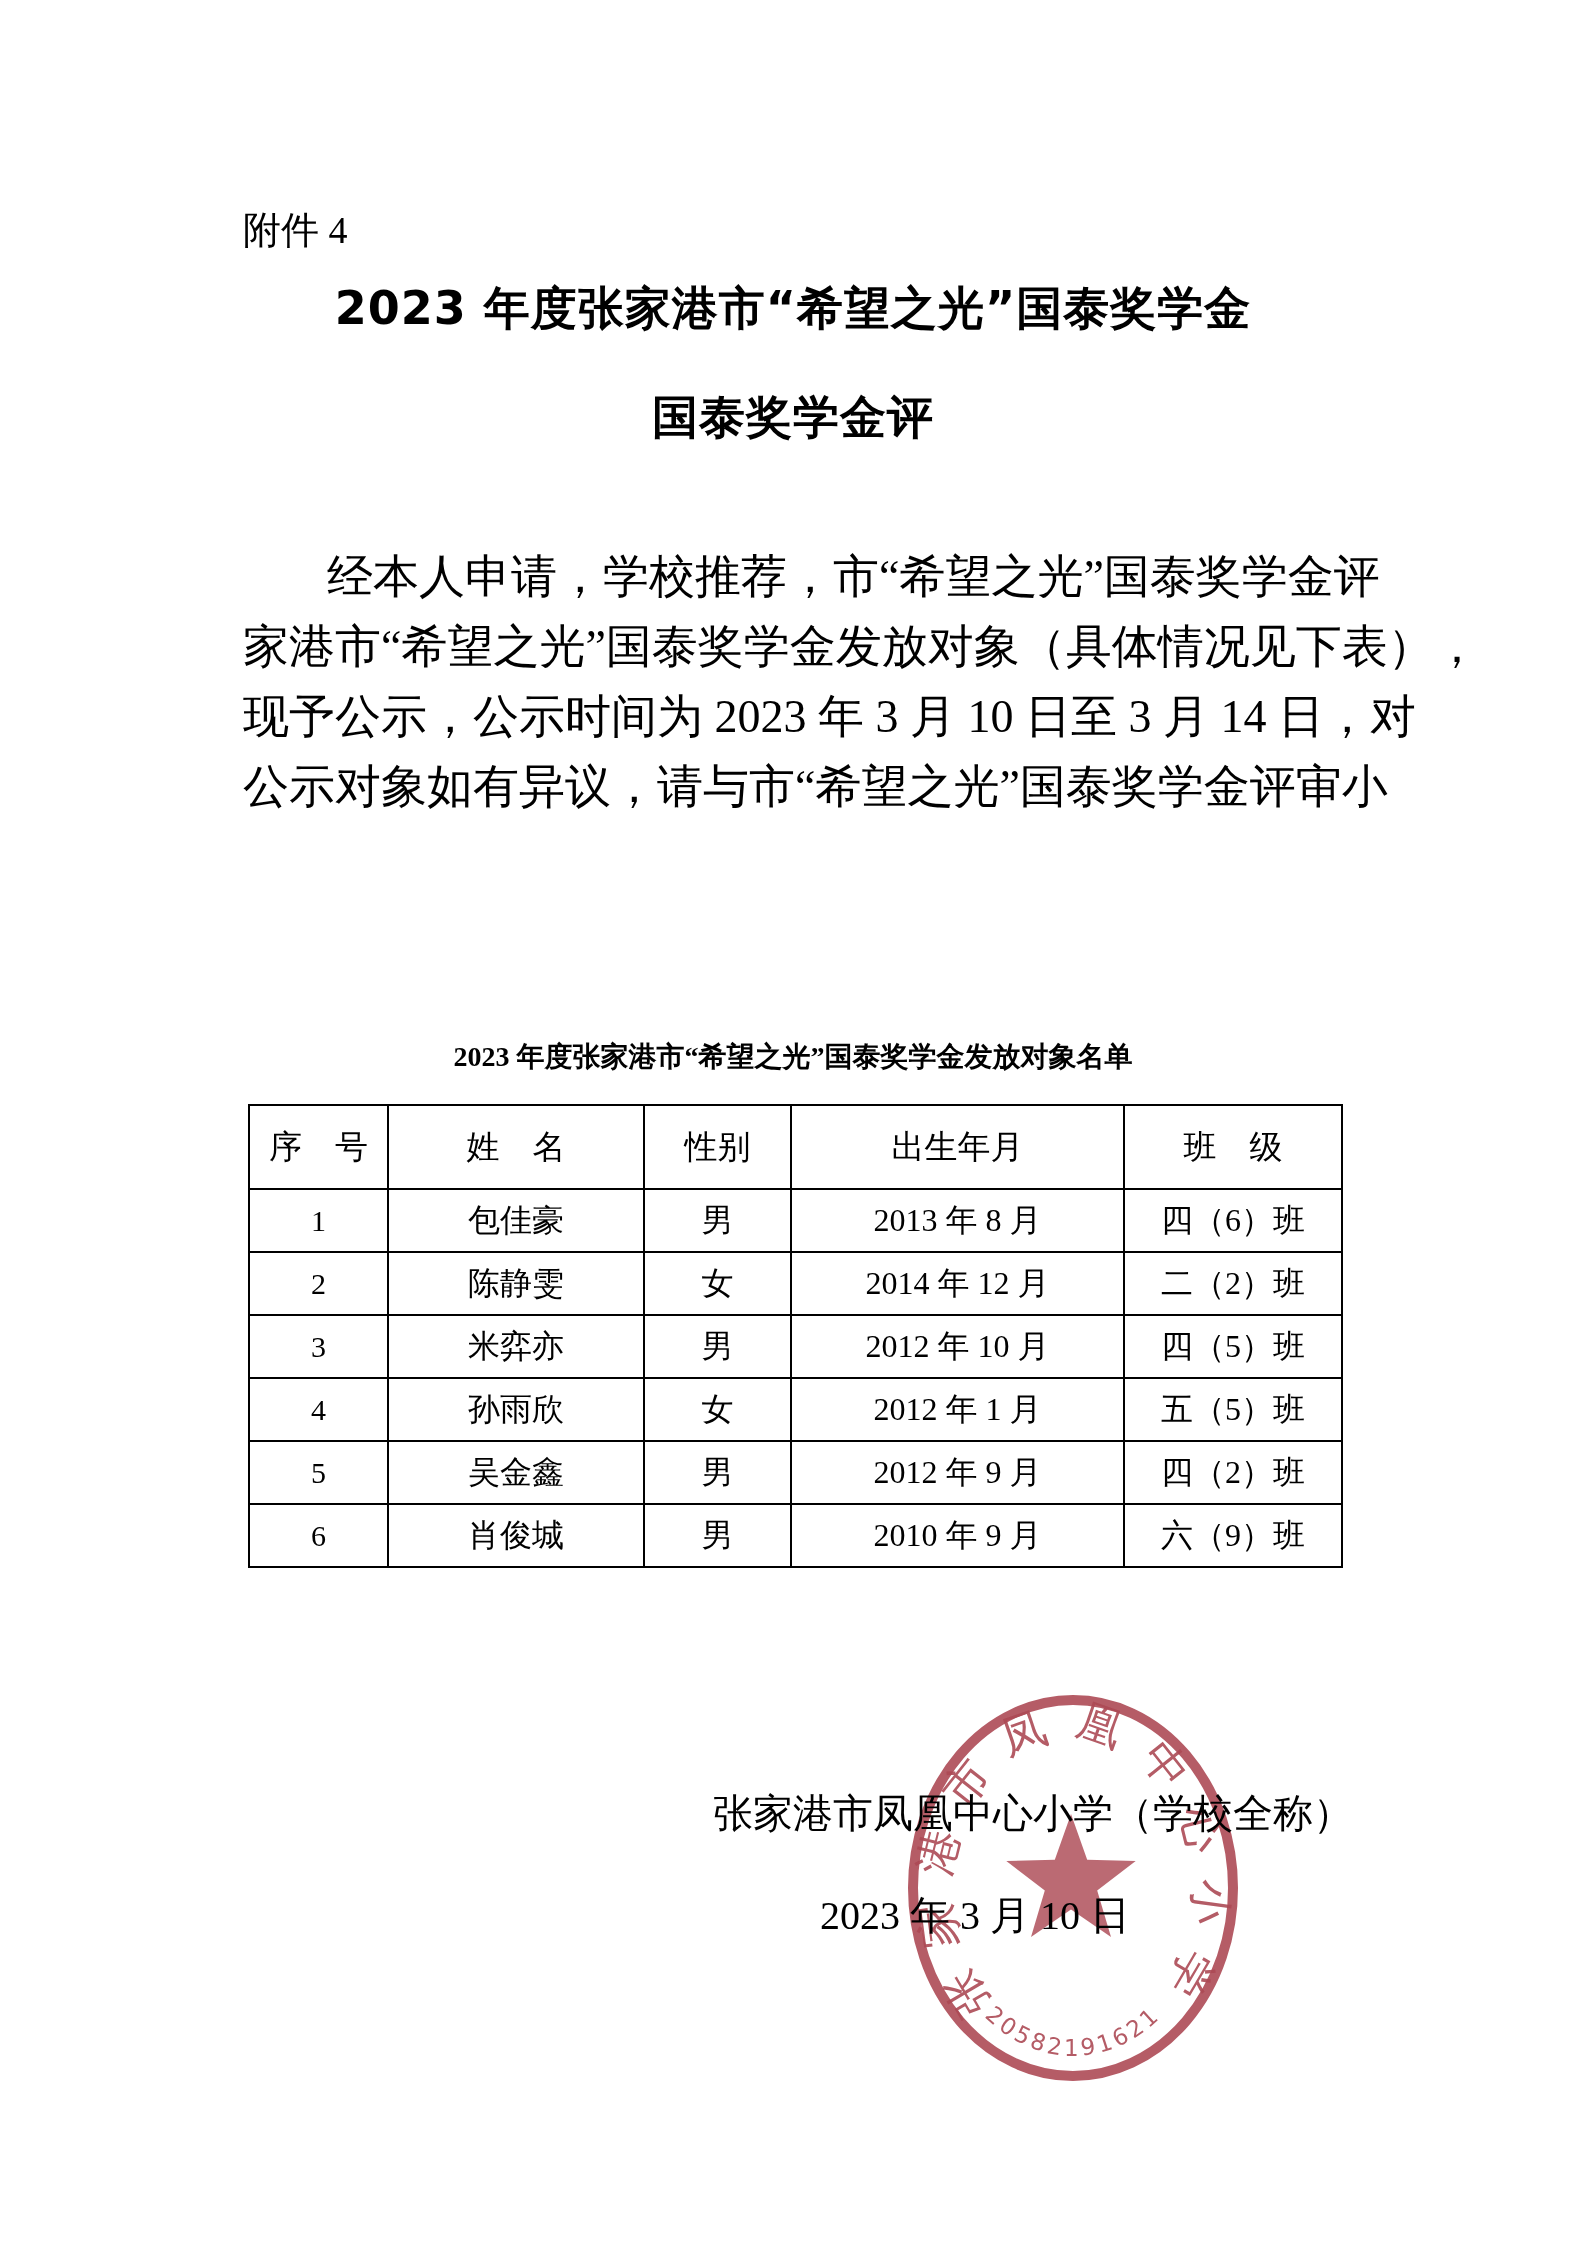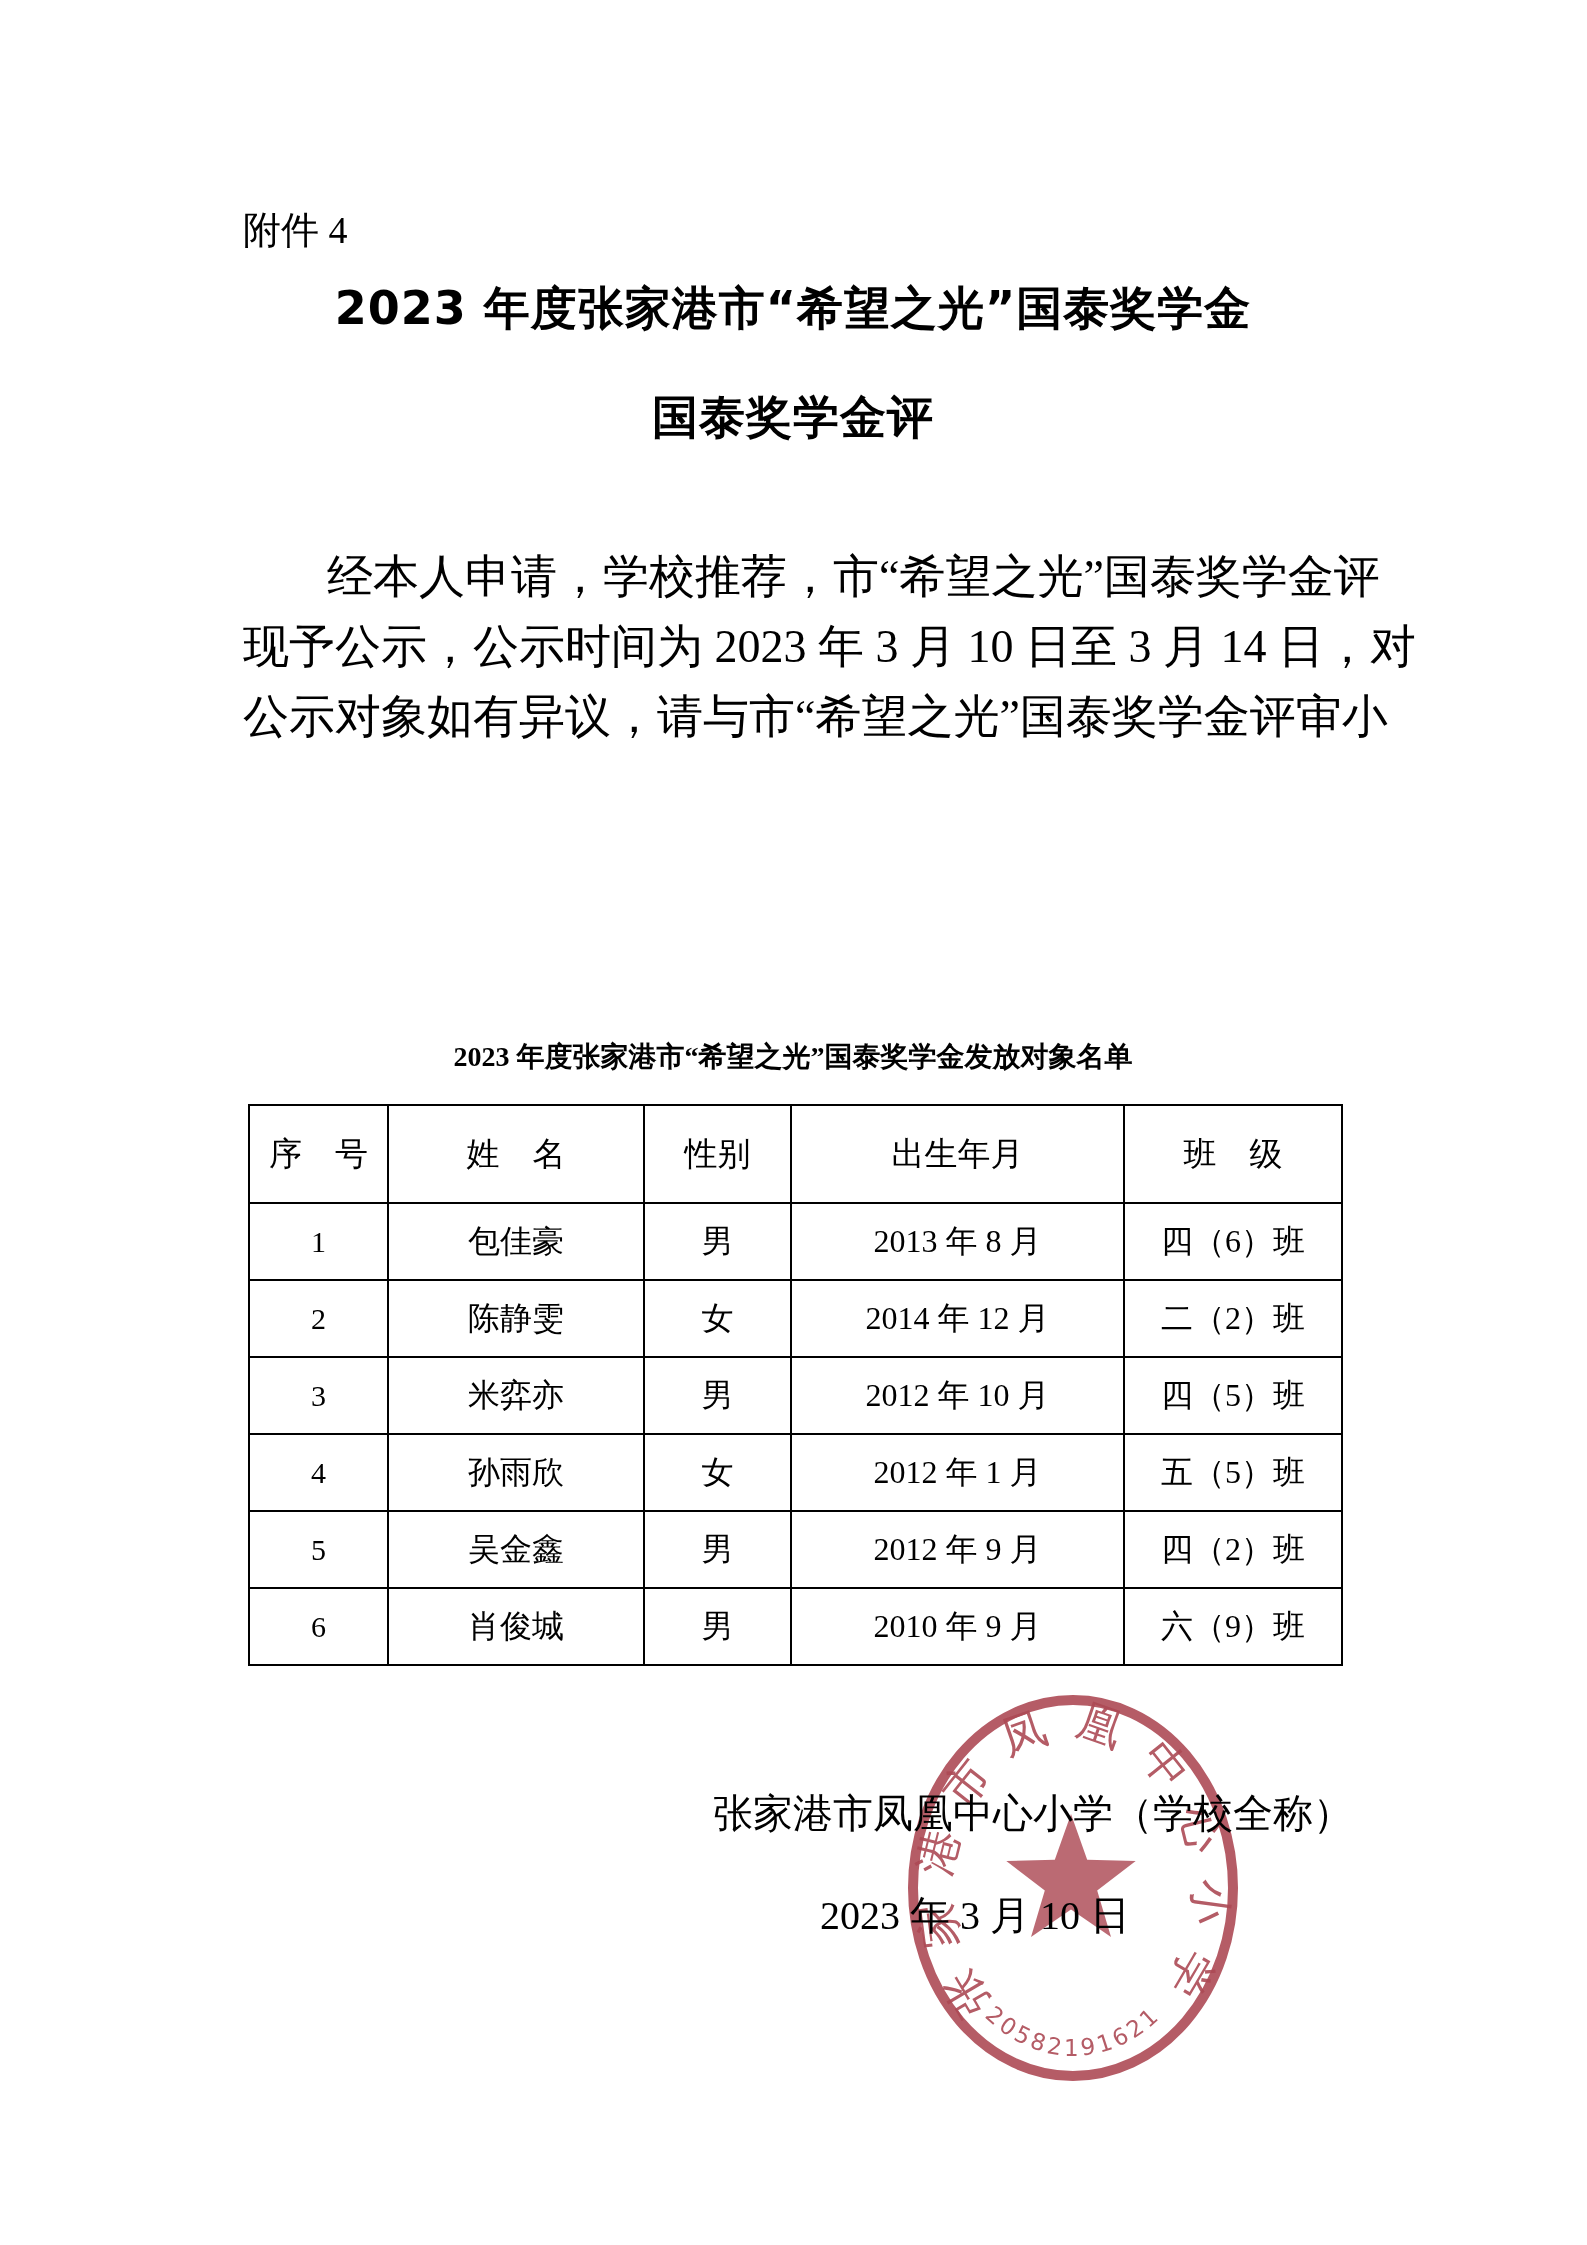--- a/index.html
+++ b/index.html
@@ -47,21 +47,21 @@
     position:absolute;left:248px;top:1104px;
     width:1093px;
     border-collapse:collapse;
     table-layout:fixed;
     font-size:32px;
     text-align:center;
   }
   table.roster th,table.roster td{
     border:2px solid #000;
     font-weight:normal;
-    padding:7px;
+    padding:0;
     vertical-align:middle;
   }
   table.roster thead th{height:82px;font-size:33px;}
   table.roster tbody td{height:61px;}
   td.num,th.num{font-size:30px;}
   .signature-school{
     left:243px;top:1790px;width:1110px;
     text-align:right;
     font-size:40px;line-height:48px;
   }
@@ -84,20 +84,21 @@
 </head>
 <body>
 
 <div class="abs attachment-label">附件 4</div>
 
 <div class="abs doc-title l1">2023 年度张家港市“希望之光”国泰奖学金</div>
 <div class="abs doc-title l2">国泰奖学金评</div>
 
 <div class="abs body-par">
   <div class="bline first">经本人申请，学校推荐，市“希望之光”国泰奖学金评</div>
+  <div class="bline">家港市“希望之光”国泰奖学金发放对象（具体情况见下表），</div>
   <div class="bline">现予公示，公示时间为 2023 年 3 月 10 日至 3 月 14 日，对</div>
   <div class="bline">公示对象如有异议，请与市“希望之光”国泰奖学金评审小</div>
 </div>
 
 <div class="abs table-caption">2023 年度张家港市“希望之光”国泰奖学金发放对象名单</div>
 
 <table class="roster">
   <colgroup>
     <col style="width:139px">
       <col style="width:256px">

